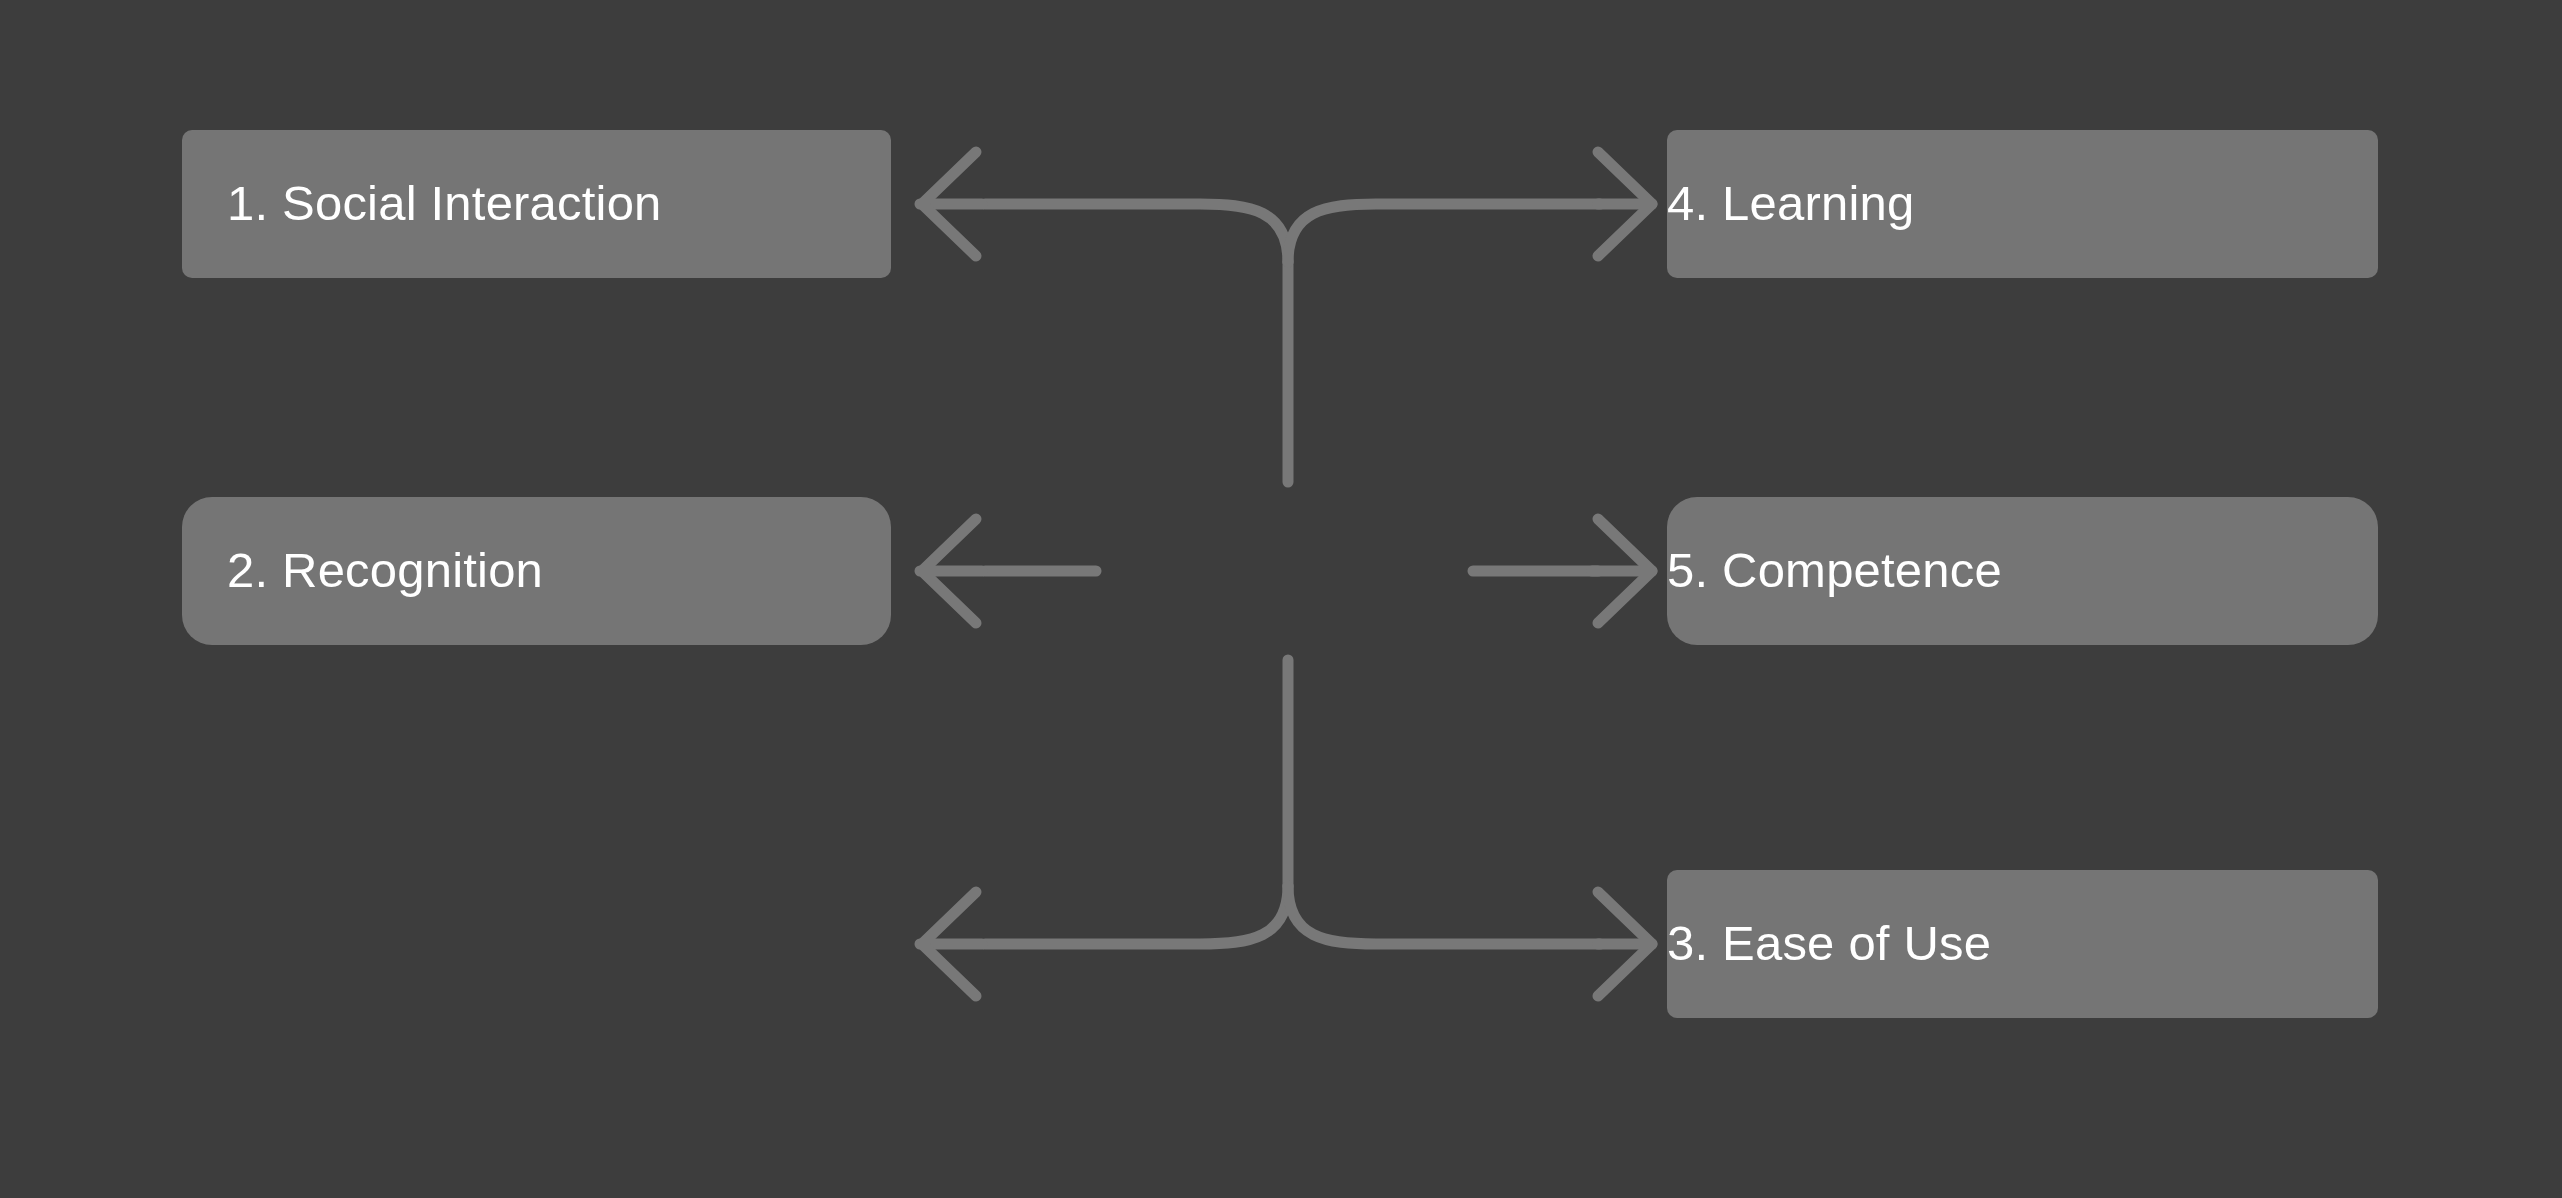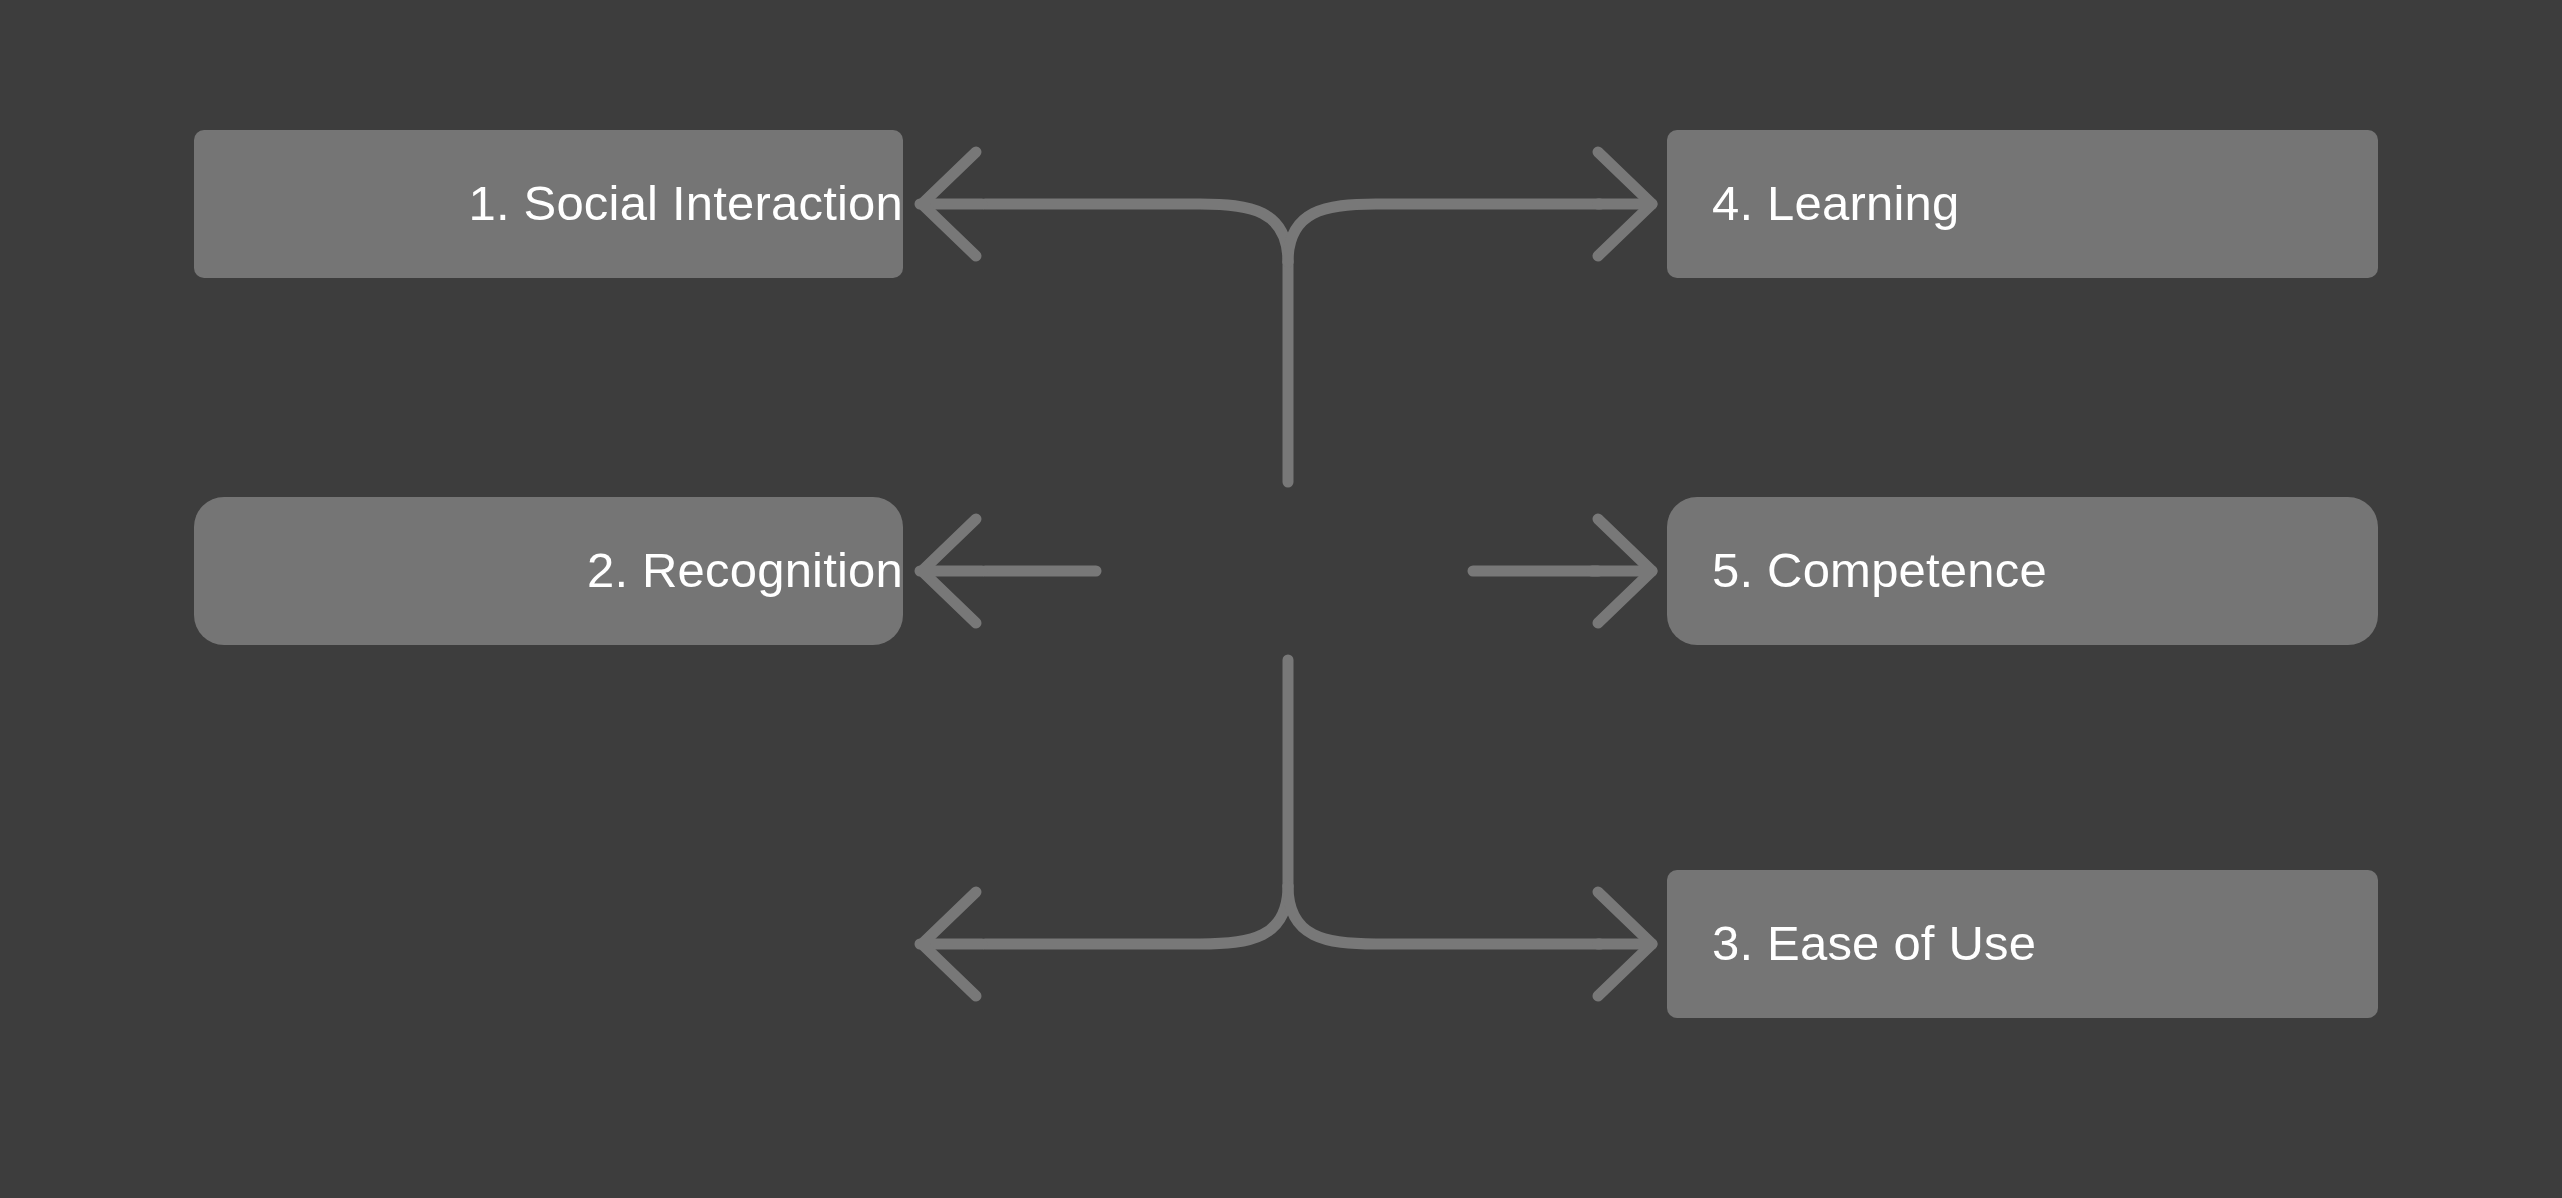--- a/index.html
+++ b/index.html
@@ -34,22 +34,22 @@
     border-radius: 10px;
     display: flex;
     align-items: center;
     color: #ffffff;
     font-size: 49px;
     font-weight: 400;
     letter-spacing: 0.2px;
     line-height: 1.1;
     white-space: nowrap;
   }
-  .node.left  { left: 194px;  width: 709px; height: 148px; padding-left: 69px; justify-content: flex-end; }
-  .node.right { left: 1667px; width: 711px; height: 148px; padding-left: 45px; justify-content: flex-start; }
+  .node.left  { left: 182px;  width: 709px; height: 148px; padding-left: 45px; justify-content: flex-start; }
+  .node.right { left: 1667px; width: 711px; height: 148px; justify-content: flex-start; }
   .row-1 { top: 130px; }
   .row-2 { top: 497px; border-radius: 30px; }
   .row-3 { top: 870px; }
 
   .hub {
     position: absolute;
     left: 1107px;
     top: 497px;
     width: 355px;
     height: 148px;

